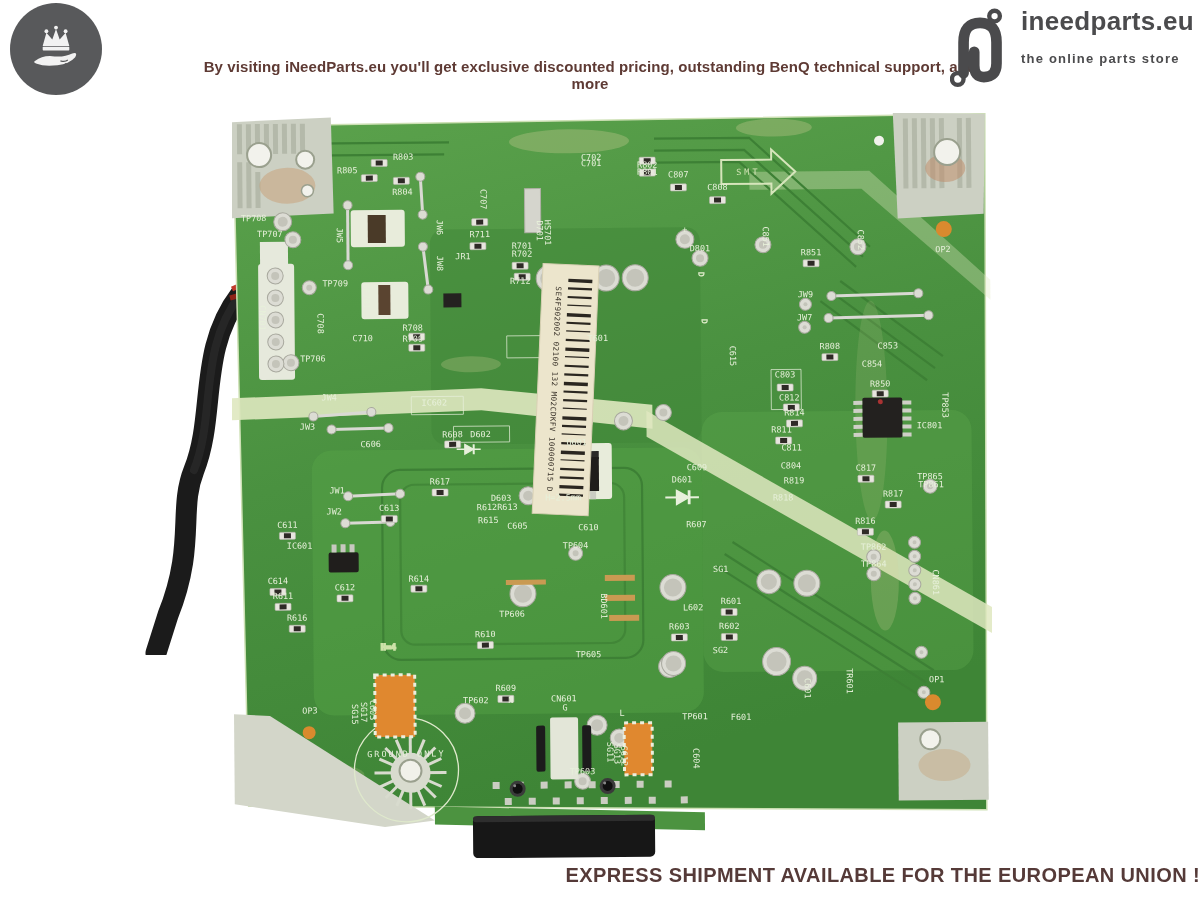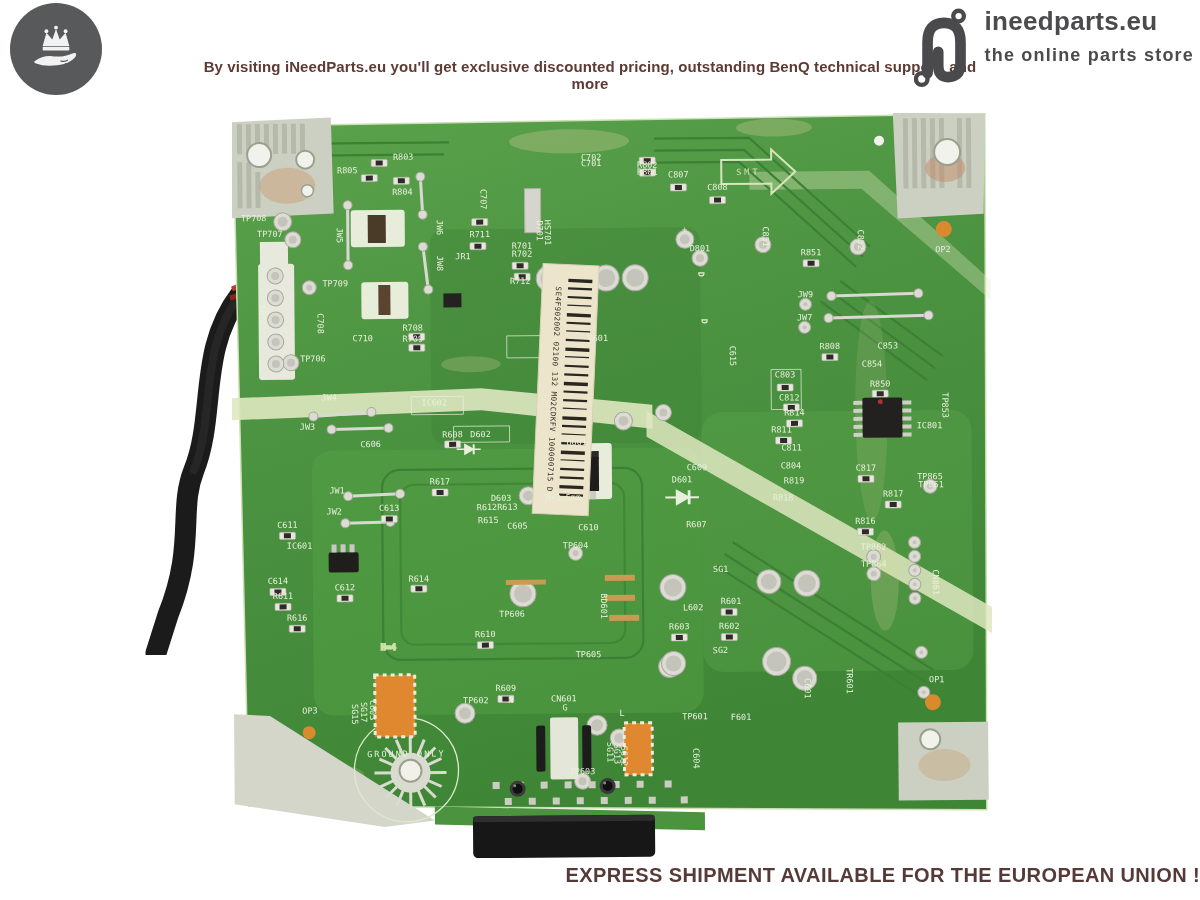--- a/index.html
+++ b/index.html
@@ -1,21 +1,21 @@
 <!DOCTYPE html>
 <html><head>
 <meta charset="utf-8">
 <style>
   html,body{margin:0;padding:0;background:#fff}
   .page{position:relative;width:1200px;height:900px;background:#fff;overflow:hidden;font-family:"Liberation Sans",sans-serif}
   .badge{position:absolute;left:10px;top:3px;width:92px;height:92px;border-radius:50%;background:#58595b;display:flex;align-items:center;justify-content:center}
   .promo{position:absolute;left:200px;top:58px;width:780px;text-align:center;font-size:15px;font-weight:bold;color:#5e3a34;letter-spacing:.1px}
   .brand{position:absolute;right:6px;top:8px;display:flex;align-items:flex-start;gap:9px}
   .brand-name{font-size:26px;font-weight:800;color:#4b4b4d;letter-spacing:.3px;line-height:1.05;font-family:"Liberation Sans",sans-serif}
-  .brand-tag{font-size:18px;font-weight:bold;color:#4b4b4d;letter-spacing:1.2px;margin-top:10px}
+  .brand-tag{font-size:13px;font-weight:bold;color:#4b4b4d;letter-spacing:1.2px;margin-top:16px}
   .footer{position:absolute;left:0;top:864px;width:100%;text-align:right;font-size:20px;font-weight:bold;color:#553a38;letter-spacing:.4px}
   svg.board{position:absolute;left:232px;top:113px}
   svg.cable{position:absolute;left:128px;top:255px}
   .lbl{fill:#e7f0da;font-family:"DejaVu Sans Mono",monospace;font-size:8.5px;text-anchor:middle}
   .o{fill:none;stroke:#cde2a9;stroke-width:1.4;font-weight:bold}
   .smt{fill:#d4e4b6;letter-spacing:3px}
   .d{font-weight:bold;fill:#e0ecca}
   .stk{fill:#3a332a;font-family:"DejaVu Sans Mono",monospace;font-size:7.5px;text-anchor:middle;letter-spacing:.5px}
 </style>
 </head>

